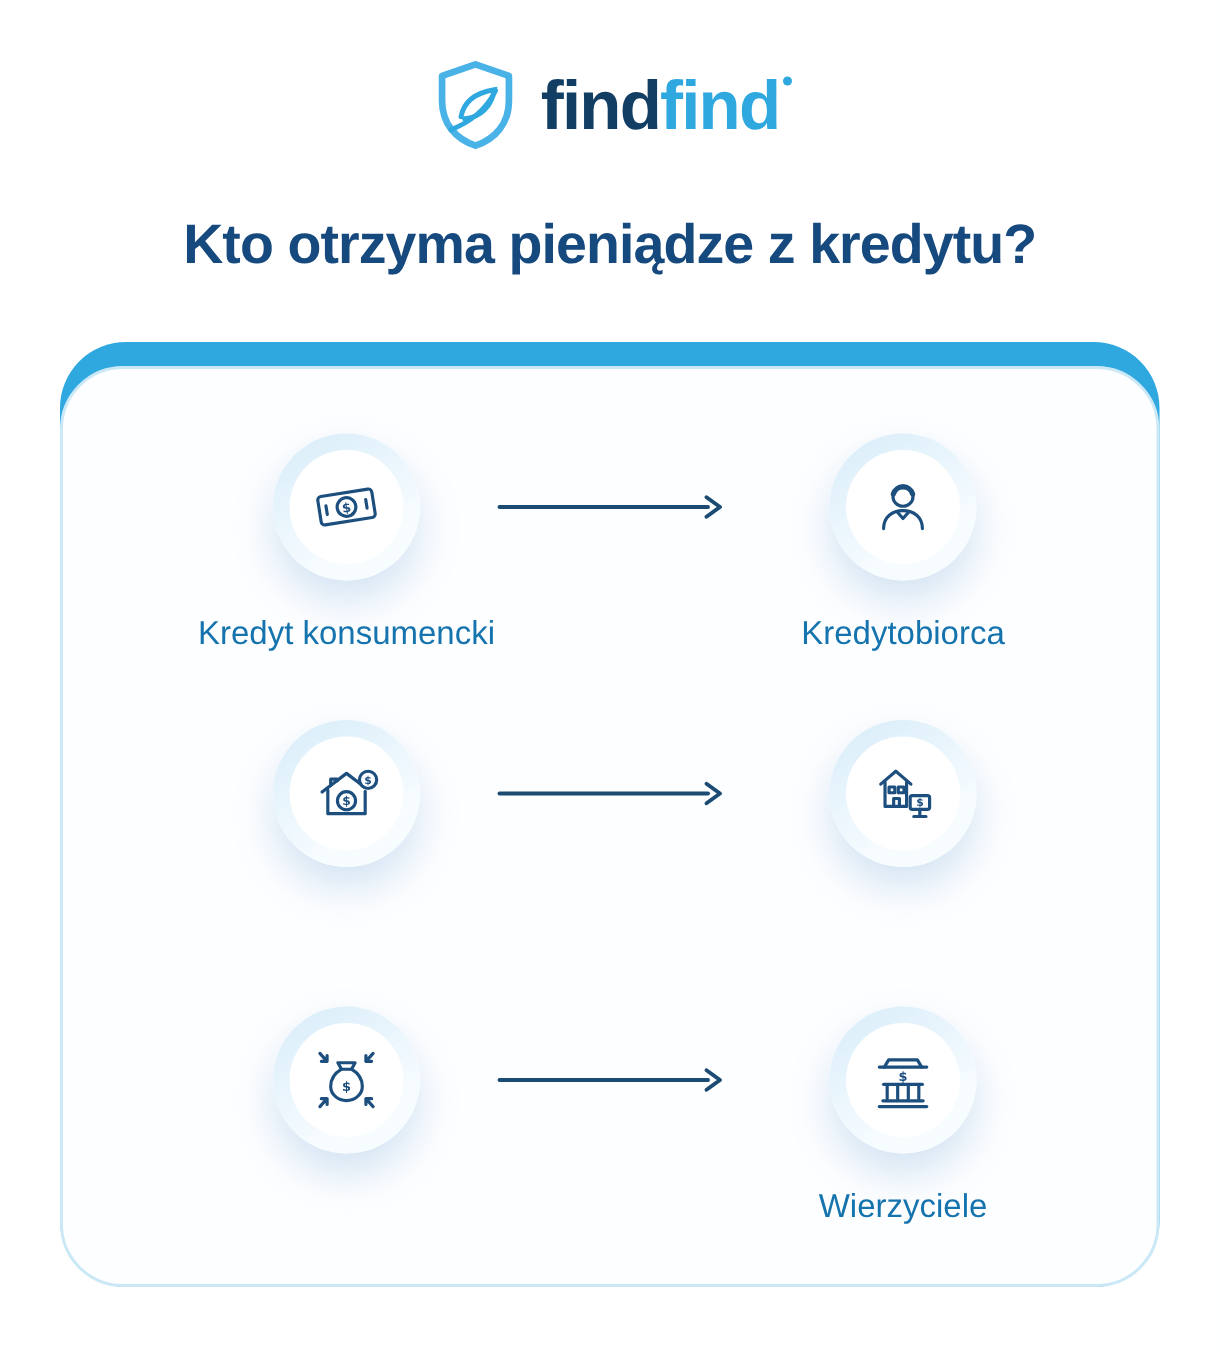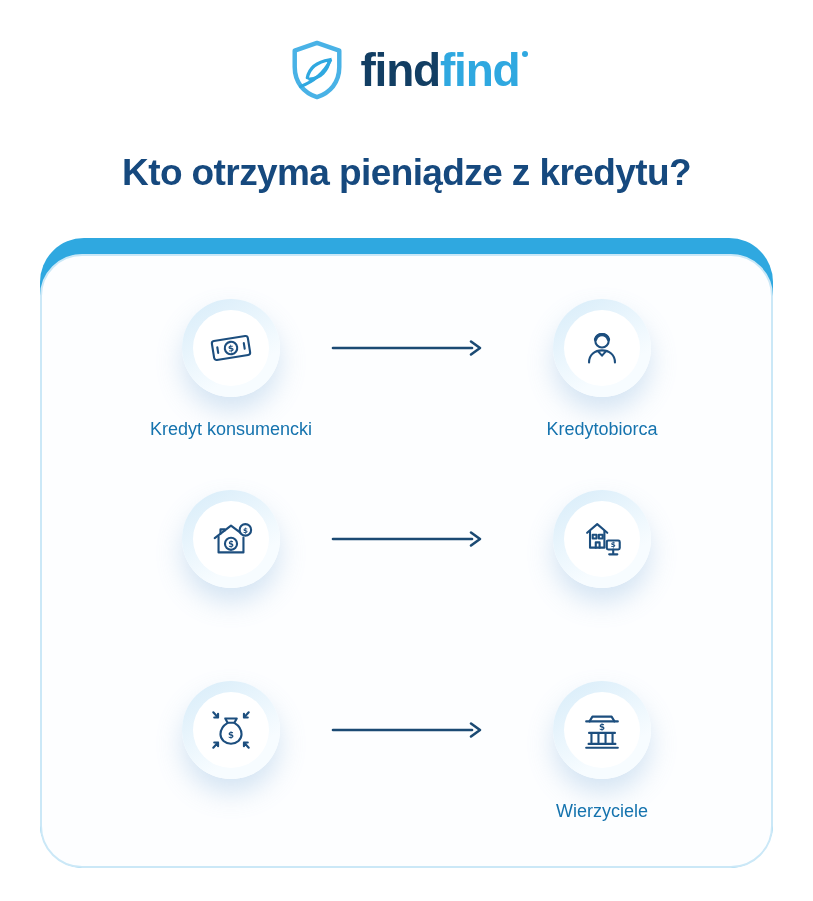--- a/index.html
+++ b/index.html
@@ -35,21 +35,21 @@
     width: 6px;
     height: 6px;
     border-radius: 50%;
     background: #2FA8E0;
     vertical-align: top;
     margin: 4px 0 0 2px;
   }
 
   
   .title {
-    margin: 50px 0 0;
+    margin: 40px 0 0;
     text-align: center;
     font-size: 37px;
     font-weight: bold;
     letter-spacing: -0.6px;
     color: #16497E;
   }
 
   
   .card {
     position: relative;
@@ -96,21 +96,21 @@
     height: 76px;
     border-radius: 50%;
     background: #ffffff;
     display: flex;
     align-items: center;
     justify-content: center;
   }
 
   .label {
     margin-top: 22px;
-    font-size: 18px;
+    font-size: 22px;
     color: #1573AE;
     text-align: center;
     white-space: nowrap;
   }
 
   .arrow {
     position: absolute;
     left: 291px;
     width: 152px;
     height: 18px;

